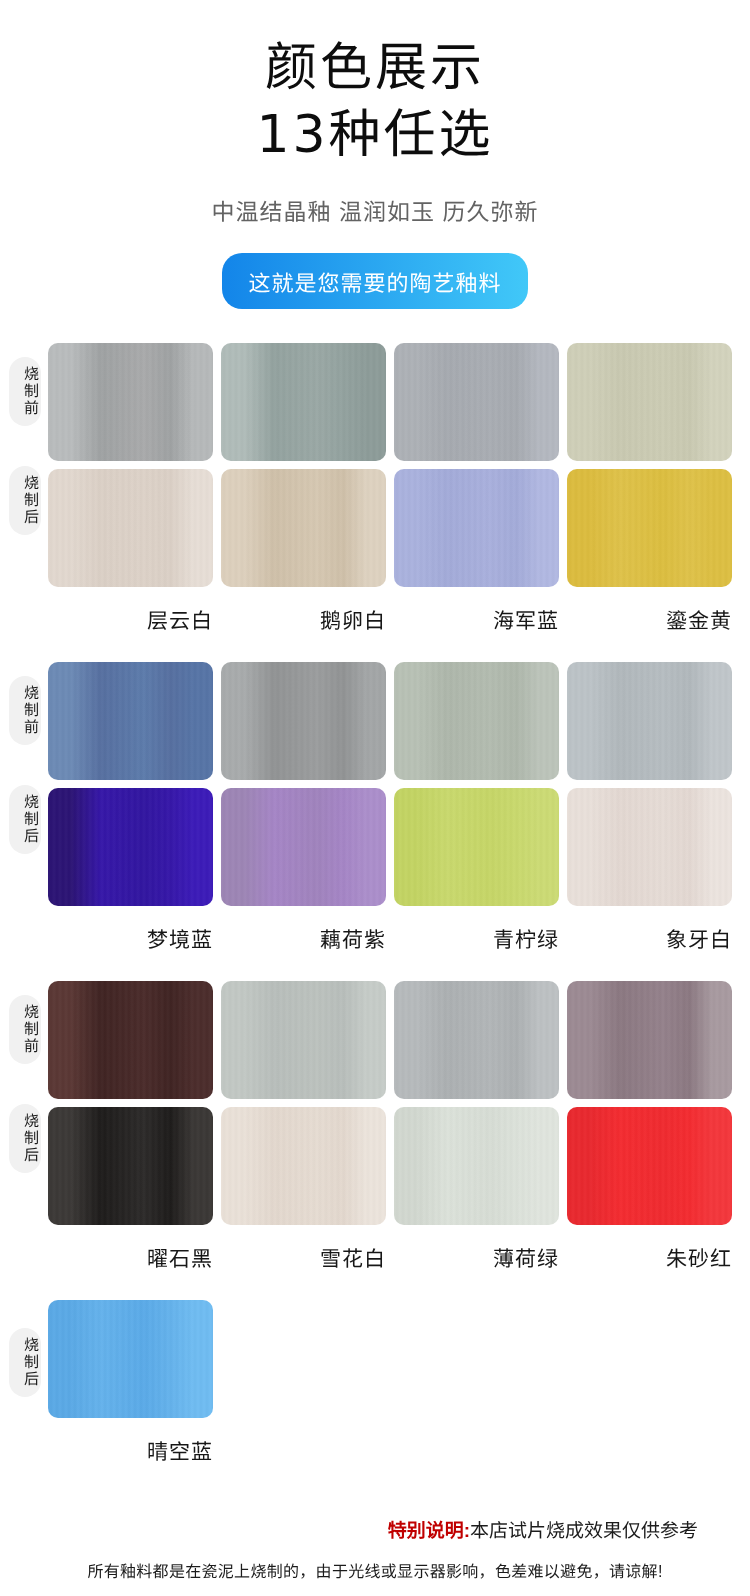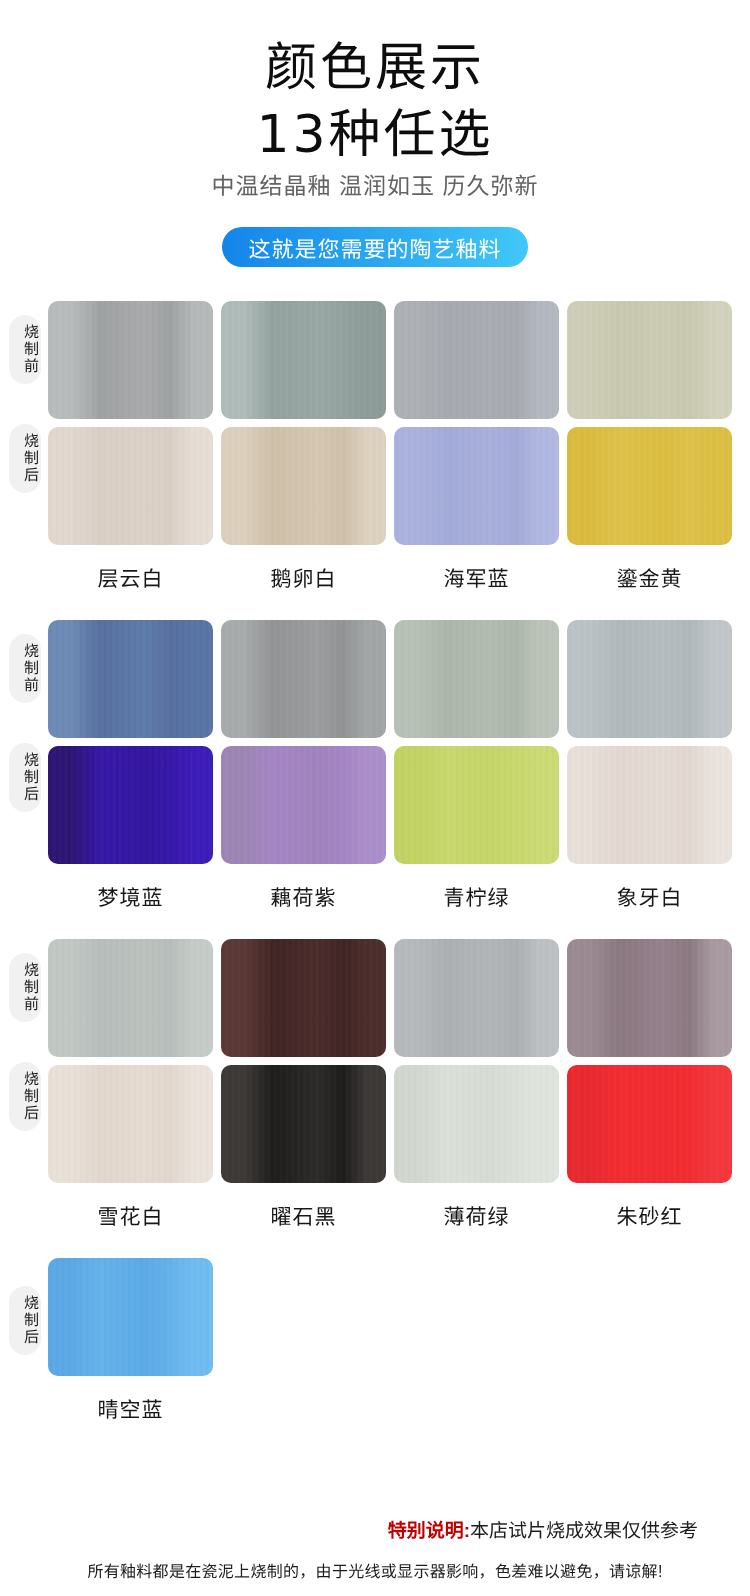--- a/index.html
+++ b/index.html
@@ -21,31 +21,32 @@
   .header { padding-top: 34px; text-align: center; }
   .title-line {
     font-size: 52px;
     font-weight: 400;
     color: #0d0d0d;
     letter-spacing: 3px;
     line-height: 1.28;
     font-family: "DejaVu Sans", "Liberation Sans", sans-serif;
   }
   .subtitle {
+    margin-top: 26px;
     font-size: 23px;
     color: #636363;
     letter-spacing: 1px;
     font-weight: 400;
   }
   .cta-wrap { margin-top: 26px; display: flex; justify-content: center; }
   .cta-pill {
     display: inline-flex;
     align-items: center;
     justify-content: center;
-    height: 40px;
+    height: 56px;
     padding: 16px 26px;
     border-radius: 20px;
     background: linear-gradient(90deg, #1385e9 0%, #28a6f2 55%, #41c8f8 100%);
     color: #ffffff;
     font-size: 22px;
     letter-spacing: 1px;
     white-space: nowrap;
     text-align: right;
   }
 
@@ -98,21 +99,21 @@
     background:
       repeating-linear-gradient(90deg,
         rgba(255,255,255,0.05) 0px,
         rgba(0,0,0,0.035) 3px,
         rgba(255,255,255,0.05) 6px);
     opacity: .55;
     pointer-events: none;
   }
   .chip-name {
     margin-top: 17px;
-    text-align: center;
+    text-align: right;
     font-size: 21px;
     color: #171717;
     letter-spacing: 1px;
   }
 
   
   .footer {
     position: absolute;
     left: 0;
     right: 0;
@@ -209,28 +210,28 @@
           </div>
         </div>
       </div>
       <div class="group">
         <div class="stage-col">
           <div class="stage-badge" style="margin-top: 14px;">烧制前</div>
           <div class="stage-badge" style="margin-top: 40px;">烧制后</div>
         </div>
         <div class="cols">
           <div class="col">
+            <div class="chip" style="background: linear-gradient(90deg, rgb(90, 55, 52) 0%, rgb(90, 55, 52) 14%, rgb(63, 35, 34) 32%, rgb(74, 43, 42) 58%, rgb(63, 35, 34) 74%, rgb(75, 44, 43) 88%, rgb(75, 44, 43) 100%);"></div>
+            <div class="chip" style="background: linear-gradient(90deg, rgb(59, 56, 54) 0%, rgb(59, 56, 54) 14%, rgb(29, 27, 26) 32%, rgb(44, 42, 41) 58%, rgb(29, 27, 26) 74%, rgb(58, 55, 53) 88%, rgb(58, 55, 53) 100%);"></div>
+            <div class="chip-name">曜石黑</div>
+          </div>
+          <div class="col">
             <div class="chip" style="background: linear-gradient(90deg, rgb(194, 200, 196) 0%, rgb(194, 200, 196) 14%, rgb(184, 190, 187) 32%, rgb(188, 194, 190) 58%, rgb(184, 190, 187) 74%, rgb(198, 204, 200) 88%, rgb(198, 204, 200) 100%);"></div>
             <div class="chip" style="background: linear-gradient(90deg, rgb(234, 225, 216) 0%, rgb(234, 225, 216) 14%, rgb(227, 216, 206) 32%, rgb(230, 220, 210) 58%, rgb(227, 216, 206) 74%, rgb(236, 228, 220) 88%, rgb(236, 228, 220) 100%);"></div>
             <div class="chip-name">雪花白</div>
-          </div>
-          <div class="col">
-            <div class="chip" style="background: linear-gradient(90deg, rgb(90, 55, 52) 0%, rgb(90, 55, 52) 14%, rgb(63, 35, 34) 32%, rgb(74, 43, 42) 58%, rgb(63, 35, 34) 74%, rgb(75, 44, 43) 88%, rgb(75, 44, 43) 100%);"></div>
-            <div class="chip" style="background: linear-gradient(90deg, rgb(59, 56, 54) 0%, rgb(59, 56, 54) 14%, rgb(29, 27, 26) 32%, rgb(44, 42, 41) 58%, rgb(29, 27, 26) 74%, rgb(58, 55, 53) 88%, rgb(58, 55, 53) 100%);"></div>
-            <div class="chip-name">曜石黑</div>
           </div>
           <div class="col">
             <div class="chip" style="background: linear-gradient(90deg, rgb(182, 186, 188) 0%, rgb(182, 186, 188) 14%, rgb(172, 176, 178) 32%, rgb(178, 182, 184) 58%, rgb(172, 176, 178) 74%, rgb(189, 193, 195) 88%, rgb(189, 193, 195) 100%);"></div>
             <div class="chip" style="background: linear-gradient(90deg, rgb(210, 216, 208) 0%, rgb(210, 216, 208) 14%, rgb(220, 226, 218) 32%, rgb(215, 221, 213) 58%, rgb(220, 226, 218) 74%, rgb(224, 229, 222) 88%, rgb(224, 229, 222) 100%);"></div>
             <div class="chip-name">薄荷绿</div>
           </div>
           <div class="col">
             <div class="chip" style="background: linear-gradient(90deg, rgb(156, 138, 147) 0%, rgb(156, 138, 147) 14%, rgb(139, 120, 129) 32%, rgb(148, 129, 139) 58%, rgb(139, 120, 129) 74%, rgb(168, 154, 160) 88%, rgb(168, 154, 160) 100%);"></div>
             <div class="chip" style="background: linear-gradient(90deg, rgb(233, 40, 46) 0%, rgb(233, 40, 46) 14%, rgb(244, 43, 48) 32%, rgb(240, 42, 47) 58%, rgb(244, 43, 48) 74%, rgb(244, 54, 59) 88%, rgb(244, 54, 59) 100%);"></div>
             <div class="chip-name">朱砂红</div>

